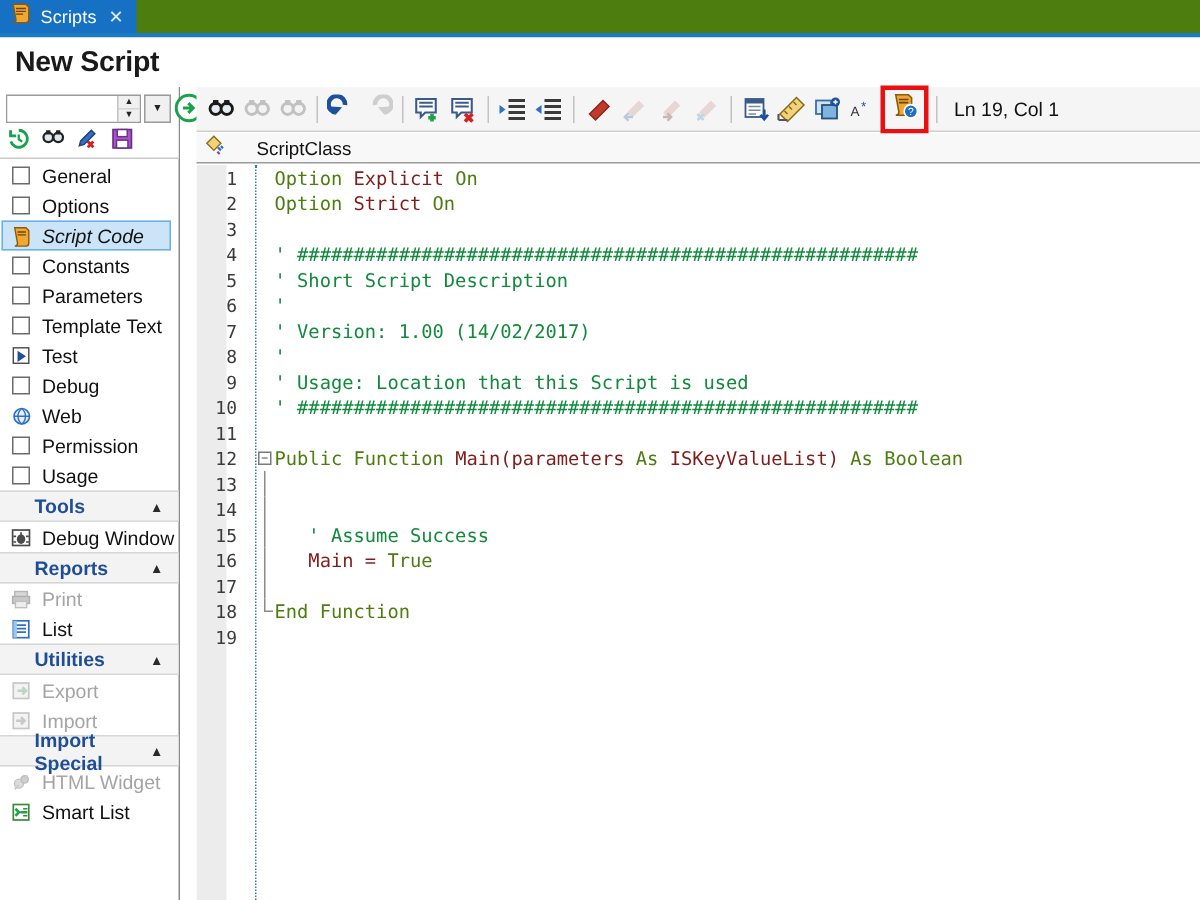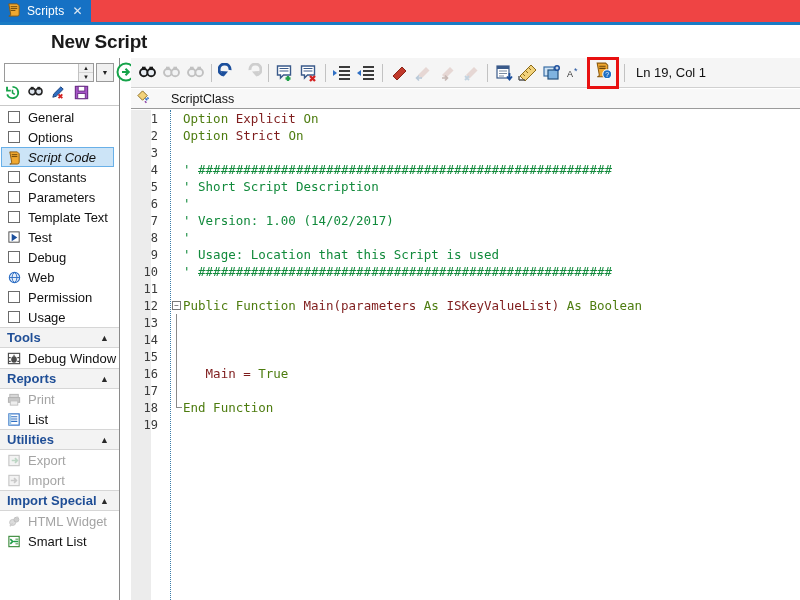--- a/index.html
+++ b/index.html
@@ -7,21 +7,21 @@
     width: 800px; height: 600px;
     font-family: "Liberation Sans", sans-serif;
     background: #ffffff;
     overflow: hidden;
   }
   #app { position: relative; width: 800px; height: 600px; }
 
   
   .tabstrip {
     position: absolute; left: 0; top: 0; width: 800px; height: 22px;
-    background: #ef4444;
+    background: #4d7c0f;
   }
   .tab {
     position: absolute; left: 0; top: 0; height: 22px;
     background: #1671c4;
     display: flex; align-items: center;
     padding: 0 7px 0 6px;
     gap: 6px;
   }
   .tab-label {
     color: #ffffff; font-size: 12px; letter-spacing: .1px;
@@ -32,21 +32,21 @@
   }
   .accentline {
     position: absolute; left: 0; top: 22px; width: 800px; height: 3px;
     background: #1a7bc4;
   }
 
   
   .titlebar {
     position: absolute; left: 0; top: 25px; width: 800px; height: 33px;
     background: #ffffff;
-    display: flex; align-items: center; padding-left: 41px;
+    display: flex; align-items: center;
   }
   .title-text {
     font-size: 19px; font-weight: bold; color: #1a1a1a;
     padding-left: 10px; letter-spacing: -.2px;
   }
 
   
   .leftpanel {
     position: absolute; left: 0; top: 58px; width: 120px; height: 542px;
     background: #ffffff;
@@ -97,21 +97,21 @@
     width: 12px; height: 12px; border: 1px solid #6b6b6b; background: #fff;
     margin-left: 1px; margin-top: 1px;
   }
   .sect {
     height: 21px; display: flex; align-items: center;
     padding: 0 6px 0 7px;
     font-size: 13px; font-weight: bold; color: #1f4e96;
     border-top: 1px solid #d6d6d6; border-bottom: 1px solid #d6d6d6;
     background: #f3f3f3;
   }
-  .sect span.lbl { flex: 1; }
+  .sect span.lbl { flex: 1; margin-left: 16px; }
   .sect span.chev { font-size: 9px; color: #2a2a2a; padding-right: 4px; }
 
   
   .toolbar {
     position: absolute; left: 131px; top: 58px; width: 669px; height: 30px;
     background: #f5f5f5; border-bottom: 1px solid #d0d0d0;
     display: flex; align-items: center; padding-left: 4px;
   }
   .tbtn { width: 24px; height: 24px; display: flex; align-items: center;
           justify-content: center; flex: none; }
@@ -593,20 +593,21 @@
           <span class="ctext"></span>
         </div>
         <div class="coderow">
           <span class="lnum">14</span>
           <span class="foldline"></span>
           <span class="ctext"></span>
         </div>
         <div class="coderow">
           <span class="lnum">15</span>
           <span class="foldline"></span>
+          <span class="ctext"><span class="cm">   ' Assume Success</span></span>
         </div>
         <div class="coderow">
           <span class="lnum">16</span>
           <span class="foldline"></span>
           <span class="ctext"><span class="id">   Main = </span><span class="kw">True</span></span>
         </div>
         <div class="coderow">
           <span class="lnum">17</span>
           <span class="foldline"></span>
           <span class="ctext"></span>

